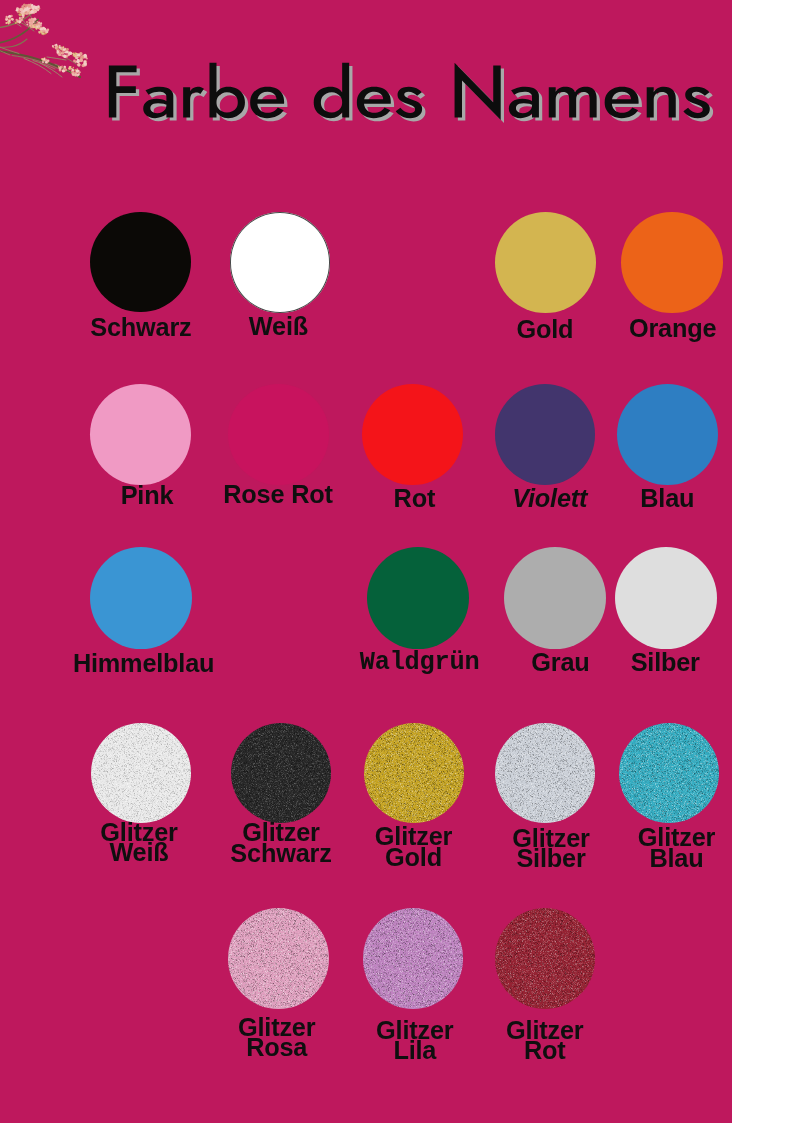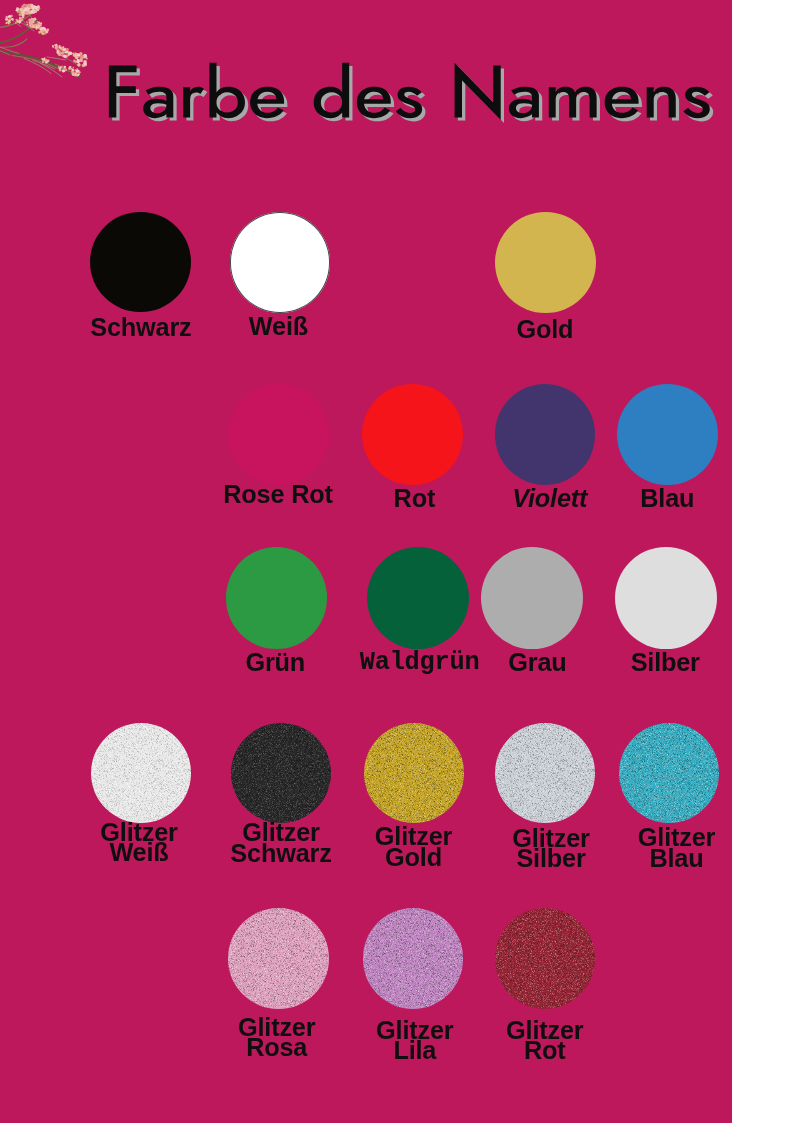--- a/index.html
+++ b/index.html
@@ -530,45 +530,53 @@
    <div class="cap" style="left:50.6px;top:105.4px;">Schwarz</div>
   </div>
   <div class="swatch" style="left:229.7px;top:212.4px;width:100.6px;height:100.6px;">
    <div class="disc outline" style="background:#ffffff;width:100.6px;height:100.6px;"></div>
    <div class="cap" style="left:48.7px;top:103.7px;">Weiß</div>
   </div>
   <div class="swatch" style="left:495.2px;top:212.3px;width:100.8px;height:100.8px;">
    <div class="disc" style="background:#d3b550;width:100.8px;height:100.8px;"></div>
    <div class="cap" style="left:49.7px;top:106.8px;">Gold</div>
   </div>
+  <div class="swatch" style="left:621.4px;top:212.3px;width:101.2px;height:101.2px;">
+   <div class="disc" style="background:#ec6318;width:101.2px;height:101.2px;"></div>
+   <div class="cap" style="left:51.3px;top:106.1px;">Orange</div>
+  </div>
+  <div class="swatch" style="left:90.1px;top:384.3px;width:100.8px;height:100.8px;">
+   <div class="disc" style="background:#f09ac4;width:100.8px;height:100.8px;"></div>
+   <div class="cap" style="left:56.9px;top:100.8px;">Pink</div>
+  </div>
   <div class="swatch" style="left:227.9px;top:384.3px;width:100.8px;height:100.8px;">
    <div class="disc" style="background:#c8135e;width:100.8px;height:100.8px;"></div>
    <div class="cap" style="left:50.1px;top:100.2px;">Rose Rot</div>
   </div>
   <div class="swatch" style="left:362.4px;top:384.3px;width:100.8px;height:100.8px;">
    <div class="disc" style="background:#f41419;width:100.8px;height:100.8px;"></div>
    <div class="cap" style="left:52.0px;top:103.4px;">Rot</div>
   </div>
   <div class="swatch" style="left:494.7px;top:384.3px;width:100.8px;height:100.8px;">
    <div class="disc" style="background:#42356d;width:100.8px;height:100.8px;"></div>
    <div class="cap" style="left:55.1px;top:103.6px;font-style:italic;">Violett</div>
   </div>
   <div class="swatch" style="left:617.3px;top:384.3px;width:100.8px;height:100.8px;">
    <div class="disc" style="background:#2e7ec2;width:100.8px;height:100.8px;"></div>
    <div class="cap" style="left:50.0px;top:103.8px;">Blau</div>
   </div>
-  <div class="swatch" style="left:225.6px;top:547.0px;width:101.8px;height:101.8px;">
-   <div class="disc" style="background:#2b9a43;width:101.8px;height:101.8px;"></div>
-   <div class="cap" style="left:49.7px;top:105.3px;">Grün</div>
+  <div class="swatch" style="left:89.8px;top:547.0px;width:101.8px;height:101.8px;">
+   <div class="disc" style="background:#3a95d3;width:101.8px;height:101.8px;"></div>
+   <div class="cap" style="left:53.8px;top:105.9px;">Himmelblau</div>
   </div>
   <div class="swatch" style="left:367.1px;top:547.0px;width:101.8px;height:101.8px;font-family:Liberation Mono, monospace;">
    <div class="disc" style="background:#05613a;width:101.8px;height:101.8px;"></div>
    <div class="cap" style="left:52.5px;top:106.1px;">Waldgrün</div>
   </div>
-  <div class="swatch" style="left:481px;top:547.0px;width:101.8px;height:101.8px;">
+  <div class="swatch" style="left:504px;top:547.0px;width:101.8px;height:101.8px;">
    <div class="disc" style="background:#adadad;width:101.8px;height:101.8px;"></div>
    <div class="cap" style="left:56.4px;top:105.3px;">Grau</div>
   </div>
   <div class="swatch" style="left:615.3px;top:547.0px;width:101.8px;height:101.8px;">
    <div class="disc" style="background:#dedede;width:101.8px;height:101.8px;"></div>
    <div class="cap" style="left:49.9px;top:105.4px;">Silber</div>
   </div>
   <div class="swatch" style="left:90.7px;top:723.1px;width:100.0px;height:100.0px;">
    <div class="disc" style="background:#e9e9e9;width:100.0px;height:100.0px;">
         <svg class="tex" width="100" height="100">

